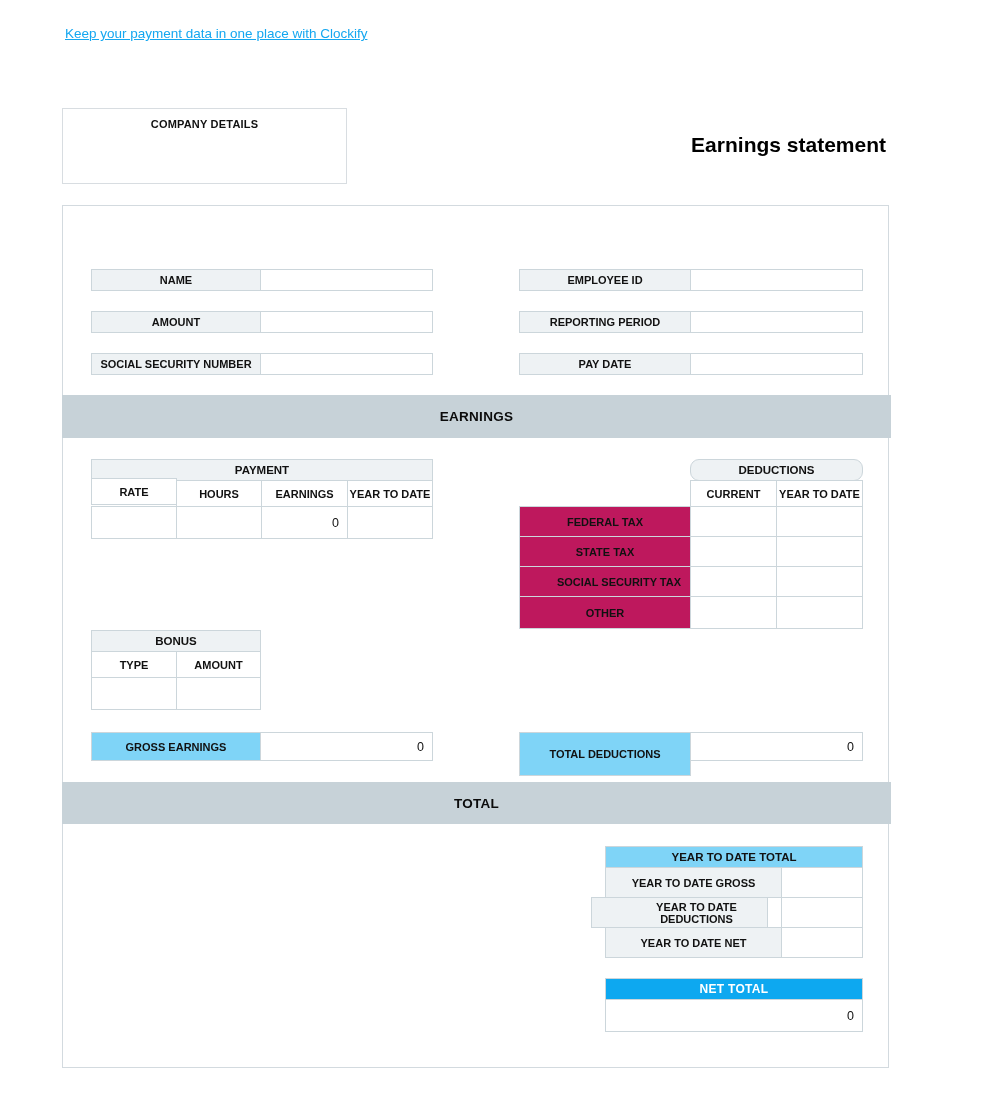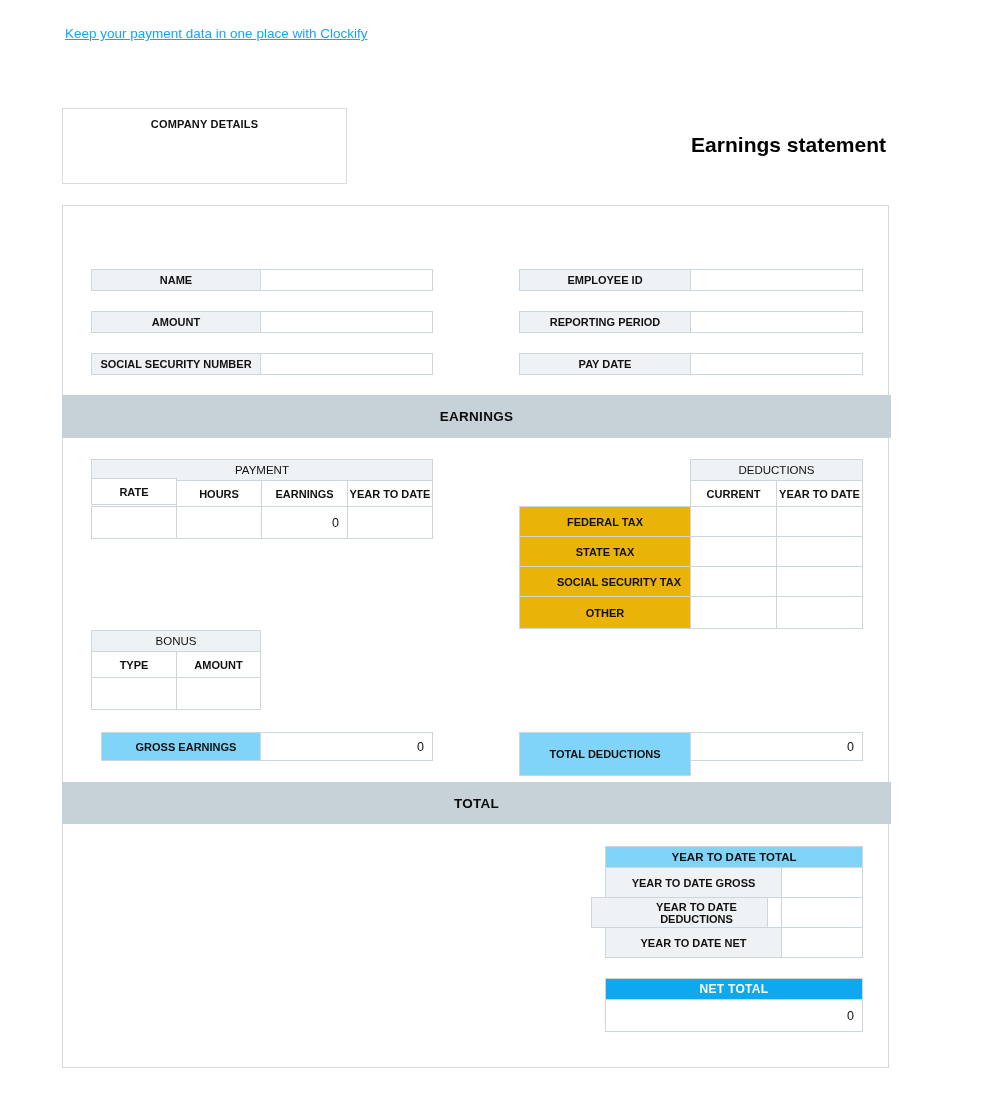--- a/index.html
+++ b/index.html
@@ -42,28 +42,28 @@
     position: absolute; border: 1px solid #ccd6db; background: #fff;
     display: flex; align-items: center;
     font-size: 11px;
   }
   .cell.lbl {
     background: #eef2f4; justify-content: center;
     font-weight: bold; text-align: center;
   }
   .cell.hdr {
     background: #eef2f4; justify-content: center;
-    font-weight: normal; font-size: 11.5px;
+    font-weight: bold; font-size: 11.5px;
   }
   .cell.colhdr {
     background: #fff; justify-content: center;
     font-weight: bold;
   }
   .cell.wlbl {
-    background: #eab308; justify-content: center; font-weight: bold; text-align: center;
+    background: #be185d; justify-content: center; font-weight: bold; text-align: center;
   }
   .cell.val { background: #fff; }
   .cell.num { justify-content: flex-end; padding-right: 8px; font-size: 12.5px; }
   .cell.blue { background: #7fd4f7; justify-content: center; font-weight: bold; }
   .cell.brightblue {
     background: #0da8f0; justify-content: center;
     font-weight: bold; color: #ffffff; font-size: 12px; letter-spacing: .3px;
   }
 </style>
 </head>
@@ -103,21 +103,21 @@
   <div class="cell hdr" style="left:28px; top:253px; width:342px; height:22px;">PAYMENT</div>
   <div class="cell colhdr" style="left:28px;  top:272px; width:86px; height:27px;">RATE</div>
   <div class="cell colhdr" style="left:113px; top:274px; width:86px; height:27px;">HOURS</div>
   <div class="cell colhdr" style="left:198px; top:274px; width:87px; height:27px;">EARNINGS</div>
   <div class="cell colhdr" style="left:284px; top:274px; width:86px; height:27px;">YEAR TO DATE</div>
   <div class="cell val num" style="left:28px;  top:300px; width:86px; height:33px;"></div>
   <div class="cell val num" style="left:113px; top:300px; width:86px; height:33px;"></div>
   <div class="cell val num" style="left:198px; top:300px; width:87px; height:33px;">0</div>
   <div class="cell val num" style="left:284px; top:300px; width:86px; height:33px;"></div>
 
-  <div class="cell hdr" style="left:627px; top:253px; width:173px; height:22px;">DEDUCTIONS</div>
+  <div class="cell hdr" style="left:627px; top:253px; width:173px; height:22px;border-radius:9px;">DEDUCTIONS</div>
   <div class="cell colhdr" style="left:627px; top:274px; width:87px; height:27px;">CURRENT</div>
   <div class="cell colhdr" style="left:713px; top:274px; width:87px; height:27px;">YEAR TO DATE</div>
 
   <div class="cell wlbl" style="left:456px; top:300px; width:172px; height:31px;">FEDERAL TAX</div>
   <div class="cell val num" style="left:627px; top:300px; width:87px; height:31px;"></div>
   <div class="cell val num" style="left:713px; top:300px; width:87px; height:31px;"></div>
 
   <div class="cell wlbl" style="left:456px; top:330px; width:172px; height:31px;">STATE TAX</div>
   <div class="cell val num" style="left:627px; top:330px; width:87px; height:31px;"></div>
   <div class="cell val num" style="left:713px; top:330px; width:87px; height:31px;"></div>
@@ -129,21 +129,21 @@
   <div class="cell wlbl" style="left:456px; top:390px; width:172px; height:33px;">OTHER</div>
   <div class="cell val num" style="left:627px; top:390px; width:87px; height:33px;"></div>
   <div class="cell val num" style="left:713px; top:390px; width:87px; height:33px;"></div>
 
   <div class="cell hdr" style="left:28px; top:424px; width:170px; height:22px;">BONUS</div>
   <div class="cell colhdr" style="left:28px;  top:445px; width:86px; height:27px;">TYPE</div>
   <div class="cell colhdr" style="left:113px; top:445px; width:85px; height:27px;">AMOUNT</div>
   <div class="cell val num" style="left:28px;  top:471px; width:86px; height:33px;"></div>
   <div class="cell val num" style="left:113px; top:471px; width:85px; height:33px;"></div>
 
-  <div class="cell blue" style="left:28px; top:526px; width:170px; height:29px;margin-left:10px;">GROSS EARNINGS</div>
+  <div class="cell blue" style="left:28px; top:526px; width:170px; height:29px;">GROSS EARNINGS</div>
   <div class="cell val num" style="left:197px; top:526px; width:173px; height:29px;">0</div>
 
   <div class="cell blue" style="left:456px; top:526px; width:172px; height:44px;">TOTAL DEDUCTIONS</div>
   <div class="cell val num" style="left:627px; top:526px; width:173px; height:29px;">0</div>
 
   <div class="section-bar" style="top:576px;">TOTAL</div>
 
   <div class="cell blue" style="left:542px; top:640px; width:258px; height:22px; font-size:11.5px;">YEAR TO DATE TOTAL</div>
 
   <div class="cell lbl" style="left:542px; top:661px; width:177px; height:31px;">YEAR TO DATE GROSS</div>

